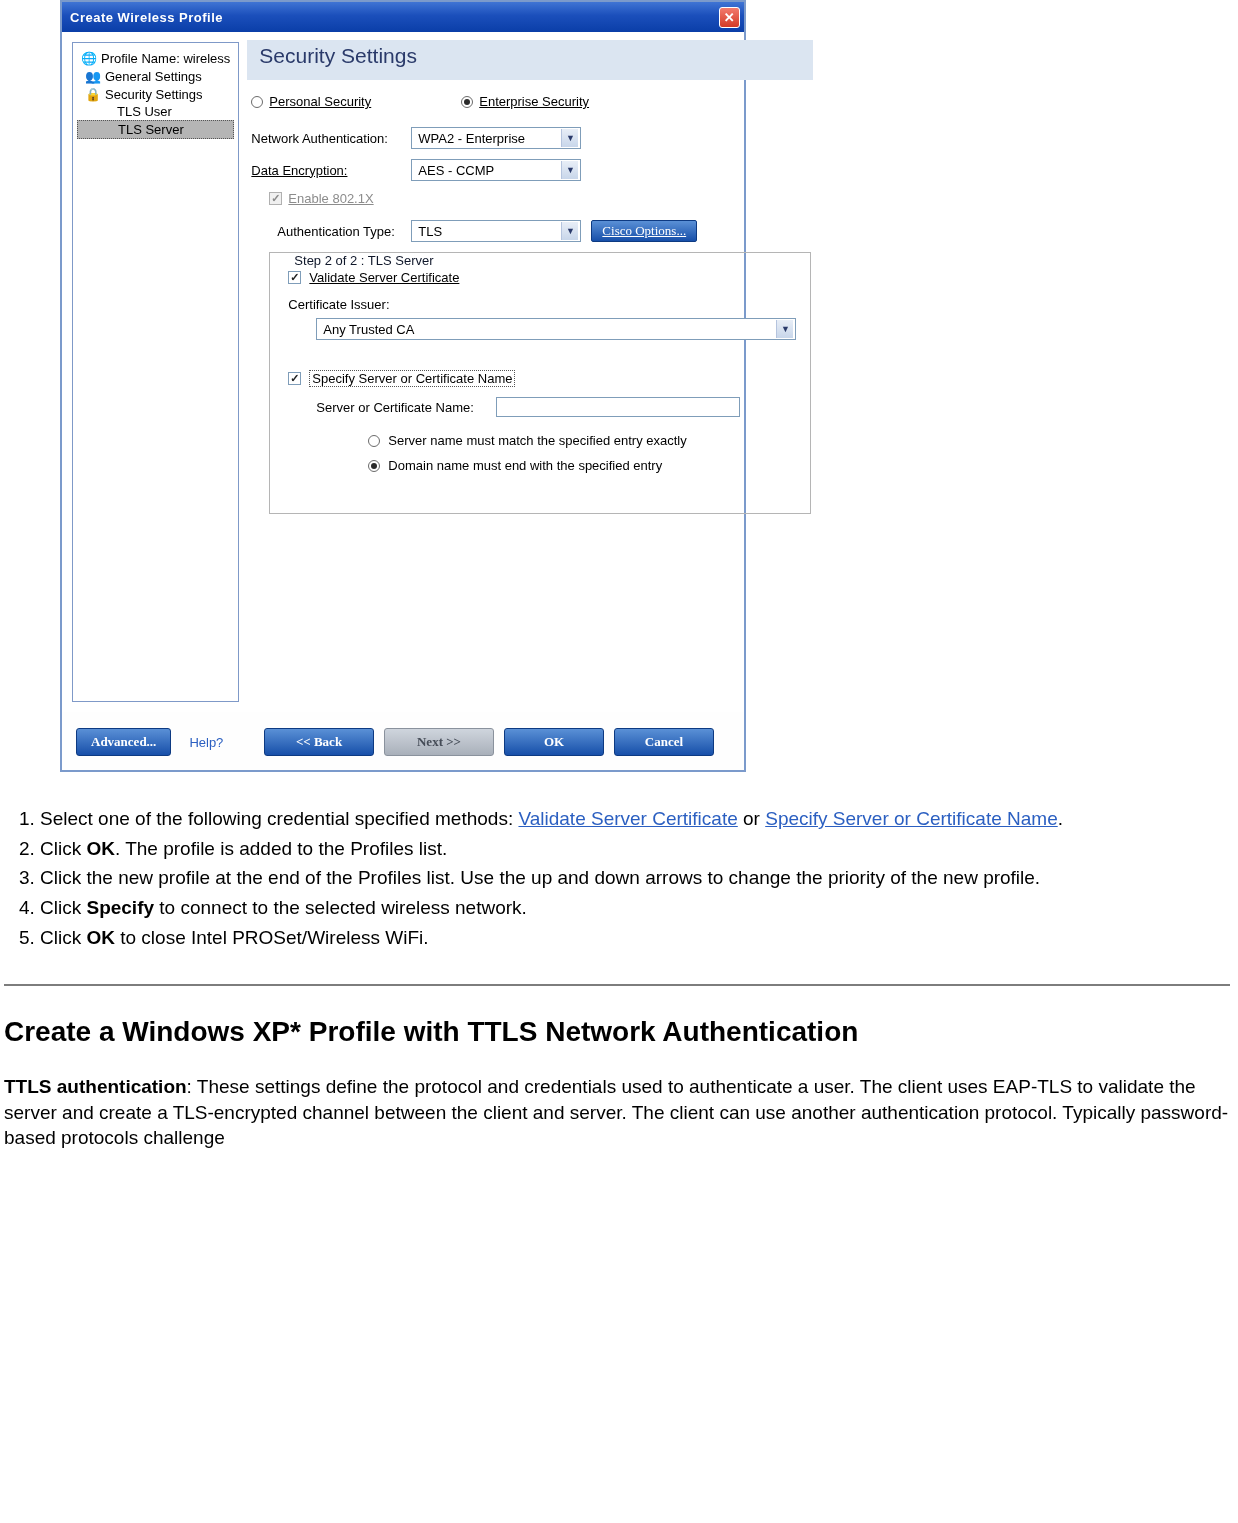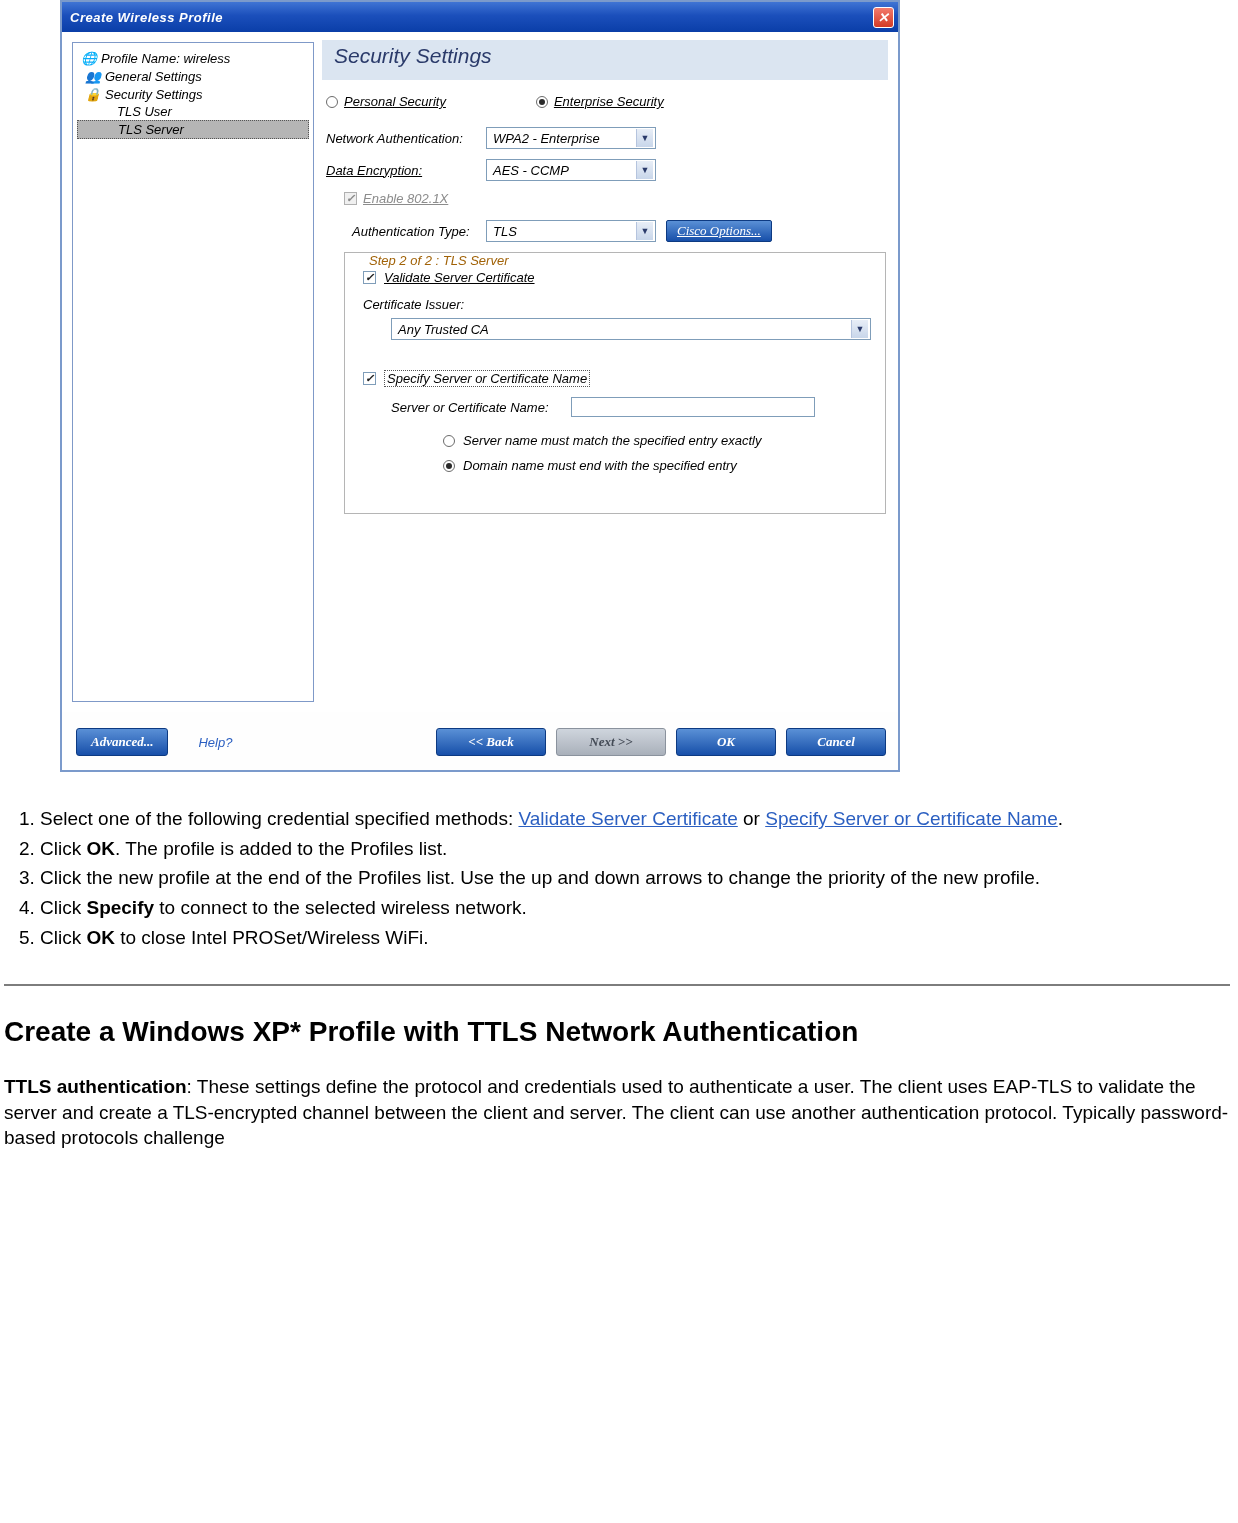--- a/index.html
+++ b/index.html
@@ -9,24 +9,23 @@
   font-size: 19px;
   color: #000;
   background: #fff;
   padding: 0;
 }
 .page-wrap { width: 1238px; }
 
 
 .dialog-shell {
   margin: 0 0 0 60px;
-  width: 840px;
+  width: 686px;
   border: 2px solid #7b9acb;
   background: #fefefe;
-  font-style: italic;
 }
 .titlebar {
   height: 30px;
   background: linear-gradient(to bottom, #3f74d4 0%, #1b4fbb 45%, #0a3ea8 100%);
   display: flex;
   align-items: center;
   color: #fff;
   font-family: Tahoma, sans-serif;
   font-size: 13px;
   font-weight: bold;
@@ -140,50 +139,50 @@
   text-decoration: underline;
 }
 
 .fieldset {
   border: 1px solid #b5b5b5;
   margin: 6px 0 0 18px;
   padding: 12px 14px 30px 18px;
 }
 .fieldset-legend {
   position: relative; top: -0.9em; background:#fff; padding:0 6px;
-  font-size:13px; color:#a16207;
+  font-size:13px; color:#0f172a;
 }
 .fieldset-inner { margin-top: -10px; }
 
 .xp-input {
   border: 1px solid #7f9db9; height: 20px; background:#fff; padding: 0 4px;
 }
 
 .indented { margin-left: 28px; }
 
 .btnbar {
   display:flex; align-items:center;
-  padding: 16px 12px 14px 14px;
+  padding: 16px 30px 14px 14px;
   gap: 10px;
 }
 .bluebtn {
   background: linear-gradient(to bottom,#5a90d6,#174fa9);
   color:#fff; border:1px solid #0d3a82; border-radius:3px;
   font-size:13px; font-family:Tahoma; font-weight:bold;
   height: 28px; padding: 0 14px;
   display:inline-flex; align-items:center; justify-content:center;
 }
 .greybtn {
   background: linear-gradient(to bottom,#cfd5dd,#a9b0ba);
   color:#454c57; border:1px solid #8a929d; border-radius:3px;
   font-size:13px; font-family:Tahoma; font-weight:bold;
   height: 28px; padding: 0 14px;
   display:inline-flex; align-items:center; justify-content:center;
 }
-.helplink { color:#2b5fc1; font-size:13px; margin-left: 20px; }
+.helplink { color:#2b5fc1; font-size:13px; margin-left: 8px; }
 
 
 .doc { padding: 30px 8px 0 4px; }
 .doc .step-heading { font-weight: bold; font-size: 19px; margin: 14px 0 22px 0;}
 .doc ol { margin: 0 0 0 36px; padding:0; }
 .doc li { margin: 4px 0; line-height: 1.35; }
 a.intext { color:#2b5fc1; text-decoration: underline; }
 .doc hr { margin: 34px 0 30px 0; border:none; border-top:2px solid #7d7d7d;}
 .doc h2 { font-size: 28px; font-weight: bold; margin: 4px 0 26px 0;}
 .doc p { margin: 0 0 14px 0; line-height:1.35; }

